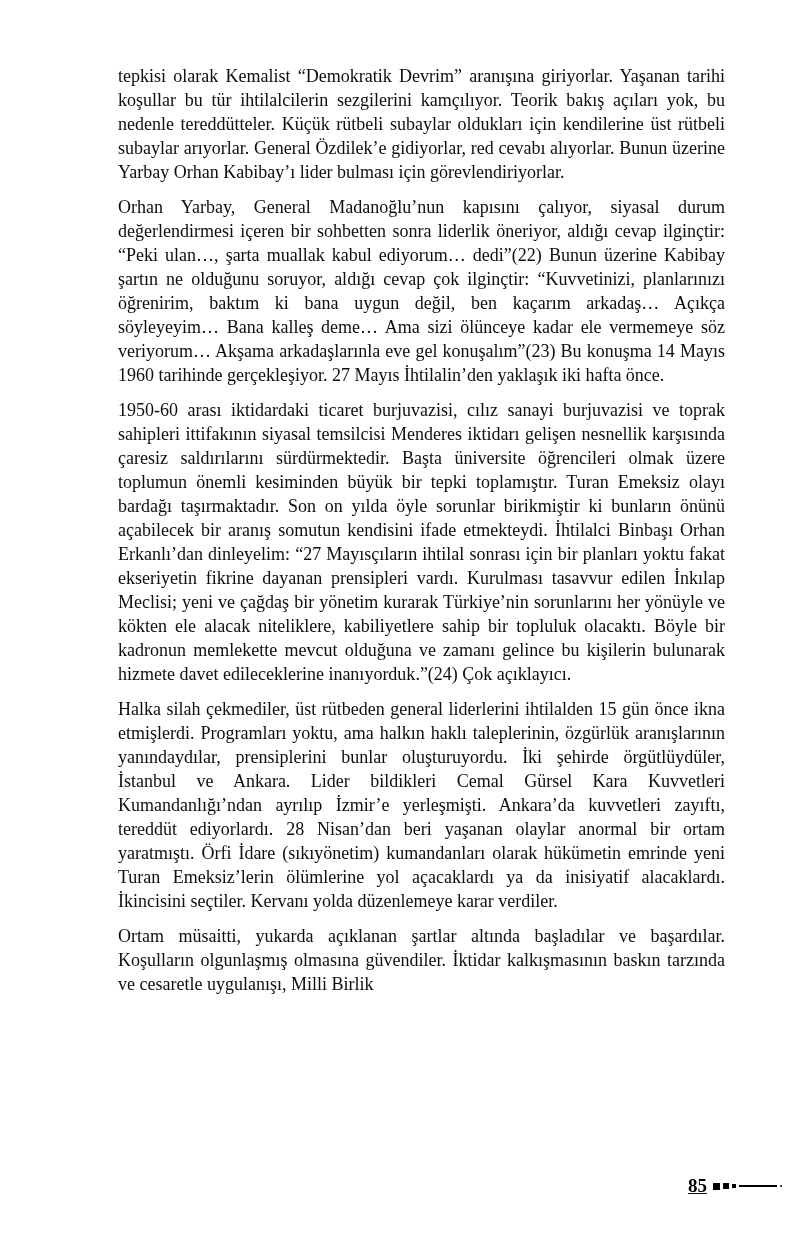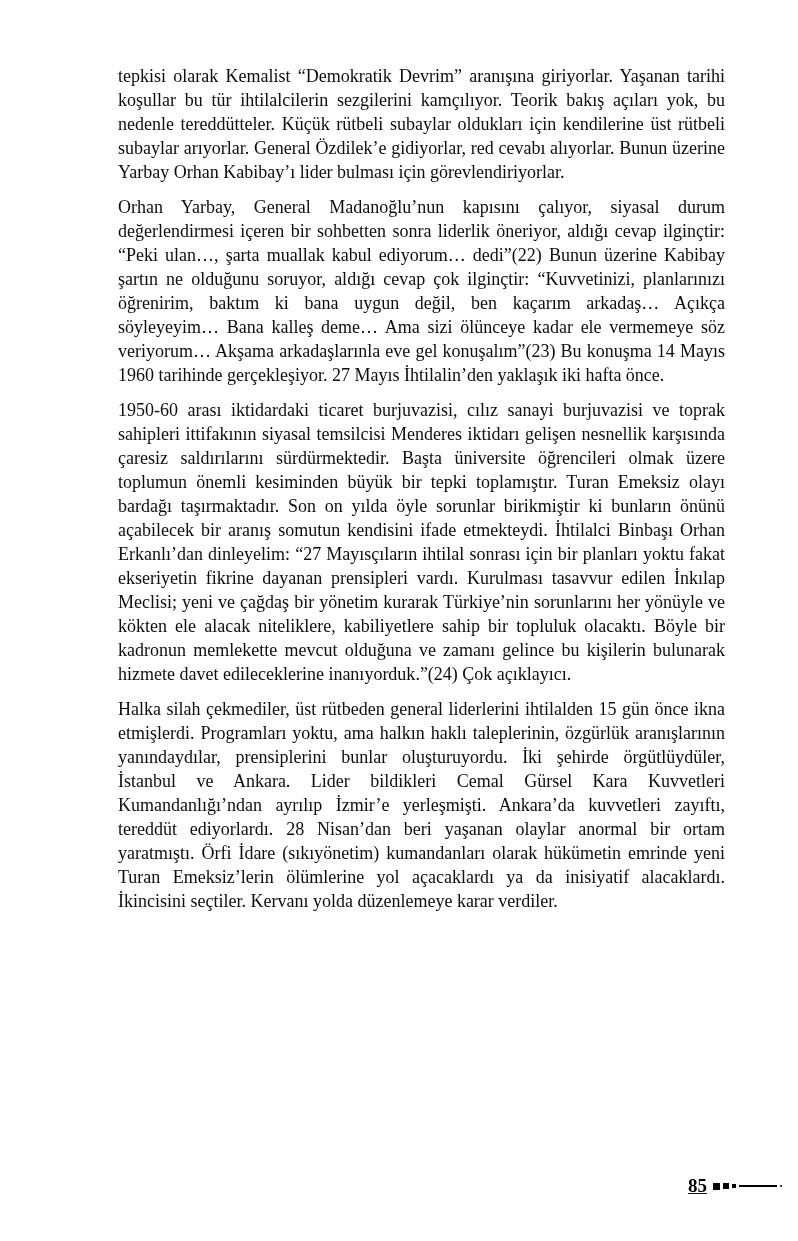--- a/index.html
+++ b/index.html
@@ -80,20 +80,21 @@
 </head>
 <body>
 
 <div class="page">
 
   <main class="text-block">
       <p class="para"><span>tepkisi olarak Kemalist “Demokratik Devrim” aranışına giriyorlar. Yaşanan tarihi koşullar bu tür ihtilalcilerin sezgilerini kamçılıyor. Teorik bakış açıları yok, bu nedenle tereddütteler. Küçük rütbeli subaylar oldukları için kendilerine üst rütbeli subaylar arıyorlar. General Özdilek’e gidiyorlar, red cevabı alıyorlar. Bunun üzerine Yarbay Orhan Kabibay’ı lider bulması için görevlendiriyorlar.</span></p>
       <p class="para"><span>Orhan Yarbay, General Madanoğlu’nun kapısını çalıyor, siyasal durum değerlendirmesi içeren bir sohbetten sonra liderlik öneriyor, aldığı cevap ilginçtir: “Peki ulan…, şarta muallak kabul ediyorum… dedi”(22) Bunun üzerine Kabibay şartın ne olduğunu soruyor, aldığı cevap çok ilginçtir: “Kuvvetinizi, planlarınızı öğrenirim, baktım ki bana uygun değil, ben kaçarım arkadaş… Açıkça söyleyeyim… Bana kalleş deme… Ama sizi ölünceye kadar ele vermemeye söz veriyorum… Akşama arkadaşlarınla eve gel konuşalım”(23) Bu konuşma 14 Mayıs 1960 tarihinde gerçekleşiyor. 27 Mayıs İhtilalin’den yaklaşık iki hafta önce.</span></p>
       <p class="para"><span>1950-60 arası iktidardaki ticaret burjuvazisi, cılız sanayi burjuvazisi ve toprak sahipleri ittifakının siyasal temsilcisi Menderes iktidarı gelişen nesnellik karşısında çaresiz saldırılarını sürdürmektedir. Başta üniversite öğrencileri olmak üzere toplumun önemli kesiminden büyük bir tepki toplamıştır. Turan Emeksiz olayı bardağı taşırmaktadır. Son on yılda öyle sorunlar birikmiştir ki bunların önünü açabilecek bir aranış somutun kendisini ifade etmekteydi. İhtilalci Binbaşı Orhan Erkanlı’dan dinleyelim: “27 Mayısçıların ihtilal sonrası için bir planları yoktu </span><b>fakat ekseriyetin fikrine dayanan prensipleri vardı</b><span>. Kurulması tasavvur edilen İnkılap Meclisi; yeni ve çağdaş bir yönetim kurarak Türkiye’nin sorunlarını her yönüyle ve kökten ele alacak niteliklere, kabiliyetlere sahip bir topluluk olacaktı. Böyle </span><b>bir kadronun memlekette mevcut olduğuna ve zamanı gelince bu kişilerin bulunarak hizmete davet edileceklerine inanıyorduk</b><span>.”(24) Çok açıklayıcı.</span></p>
       <p class="para"><span>Halka silah çekmediler, üst rütbeden general liderlerini ihtilalden 15 gün önce ikna etmişlerdi. Programları yoktu, ama halkın haklı taleplerinin, özgürlük aranışlarının yanındaydılar, prensiplerini bunlar oluşturuyordu. İki şehirde örgütlüydüler, İstanbul ve Ankara. Lider bildikleri Cemal Gürsel Kara Kuvvetleri Kumandanlığı’ndan ayrılıp İzmir’e yerleşmişti. Ankara’da kuvvetleri zayıftı, tereddüt ediyorlardı. 28 Nisan’dan beri yaşanan olaylar anormal bir ortam yaratmıştı. Örfi İdare (sıkıyönetim) kumandanları olarak hükümetin emrinde yeni Turan Emeksiz’lerin ölümlerine yol açacaklardı ya da inisiyatif alacaklardı. İkincisini seçtiler. Kervanı yolda düzenlemeye karar verdiler.</span></p>
+      <p class="para"><span>Ortam müsaitti, yukarda açıklanan şartlar altında başladılar ve başardılar. Koşulların olgunlaşmış olmasına güvendiler. İktidar kalkışmasının baskın tarzında ve cesaretle uygulanışı, Milli Birlik</span></p>
     </main>
 
   <footer class="page-footer">
     <span class="page-number">85</span>
     <span class="ornament">
       <span class="sq sq1"></span>
       <span class="sq sq2"></span>
       <span class="sq sq3"></span>
       <span class="rule"></span>
       <span class="dot"></span>

